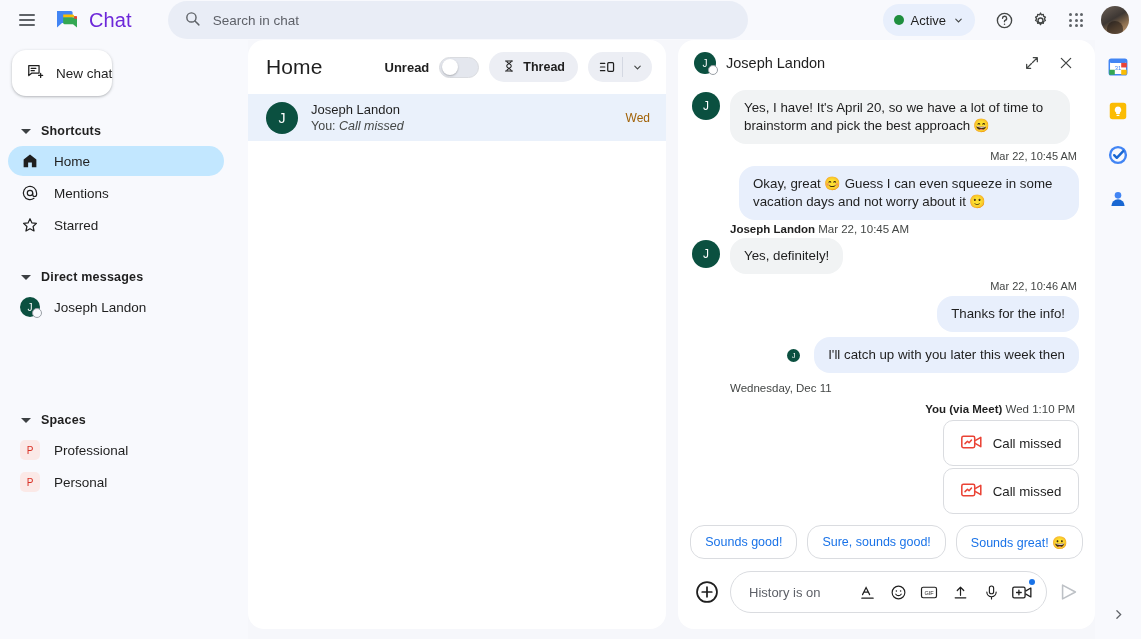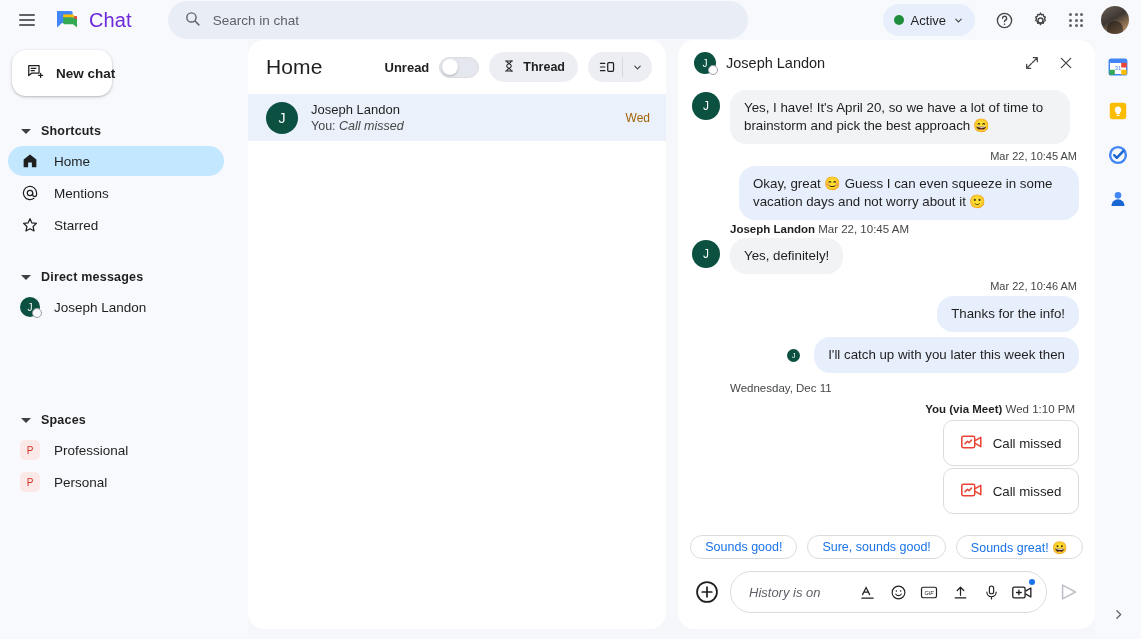--- a/index.html
+++ b/index.html
@@ -70,21 +70,21 @@
   .nav {
     width: 248px; min-width: 248px; background: #f8f9fd;
     display: flex; flex-direction: column; padding-top: 6px;
   }
   .newchat {
     margin: 4px 0 0 12px; width: 100px; height: 46px;
     background: #fff; border-radius: 14px; display: flex; align-items: center;
     gap: 11px; padding: 0 14px; cursor: pointer;
     box-shadow: 0 1px 2px rgba(60,64,67,.25), 0 1px 3px 1px rgba(60,64,67,.09);
   }
-  .newchat span { font-size: 13.5px; color: #1f1f1f; white-space: nowrap; font-weight: bold; }
+  .newchat span { font-size: 13.5px; color: #1f1f1f; white-space: nowrap; }
 
   .section { margin-top: 22px; }
   .sechead {
     height: 26px; display: flex; align-items: center; gap: 10px;
     padding-left: 18px; cursor: pointer;
   }
   .caret { width: 0; height: 0; border-left: 5px solid transparent; border-right: 5px solid transparent; border-top: 5px solid #3c4043; margin-left: 3px;}
   .sechead span { font-size: 12.5px; font-weight: bold; color: #1f1f1f; letter-spacing: .2px; }
 
   .navitem {
@@ -205,30 +205,30 @@
     align-self: center; margin-right: 4px;
   }
   .callcard {
     width: 136px; height: 46px; border: 1px solid #dadce0; border-radius: 10px;
     display: flex; align-items: center; justify-content: center; gap: 11px;
     font-size: 13.3px; color: #1f1f1f; cursor: pointer; margin: 2px 0 0 0;
   }
 
   .chips { display: flex; gap: 10px; justify-content: center; padding: 6px 0 12px; }
   .schip {
-    height: 24px; border: 1px solid #dadce0; border-radius: 14px; padding: 0 14px;
+    height: 34px; border: 1px solid #dadce0; border-radius: 14px; padding: 0 14px;
     display: flex; align-items: center; gap: 5px; font-size: 12.5px; color: #1a73e8;
     cursor: pointer; background: #fff;
   }
 
   .compose { display: flex; align-items: center; gap: 10px; padding: 0 14px 16px 16px; }
   .plusbtn { width: 26px; height: 26px; cursor: pointer; }
   .cbox {
     flex: 1; height: 42px; border: 1px solid #dadce0; border-radius: 21px;
-    display: flex; align-items: center; padding: 0 14px 0 18px; font-style: italic;
+    display: flex; align-items: center; padding: 0 14px 0 18px;
   }
   .cbox .ph { font-size: 13px; color: #5e6168; flex: 1; }
   .cicons { display: flex; align-items: center; gap: 11px; }
   .cic { width: 20px; height: 20px; display: flex; align-items: center; justify-content: center; cursor: pointer; position: relative; }
   .bluedot { position: absolute; right: -3px; top: -3px; width: 6px; height: 6px; border-radius: 50%; background: #1a73e8; }
   .sendbtn { width: 24px; height: 24px; cursor: pointer; display: flex; align-items: center; justify-content: center; }
 
   
   .rail {
     width: 46px; min-width: 46px; background: #f8f9fd;

